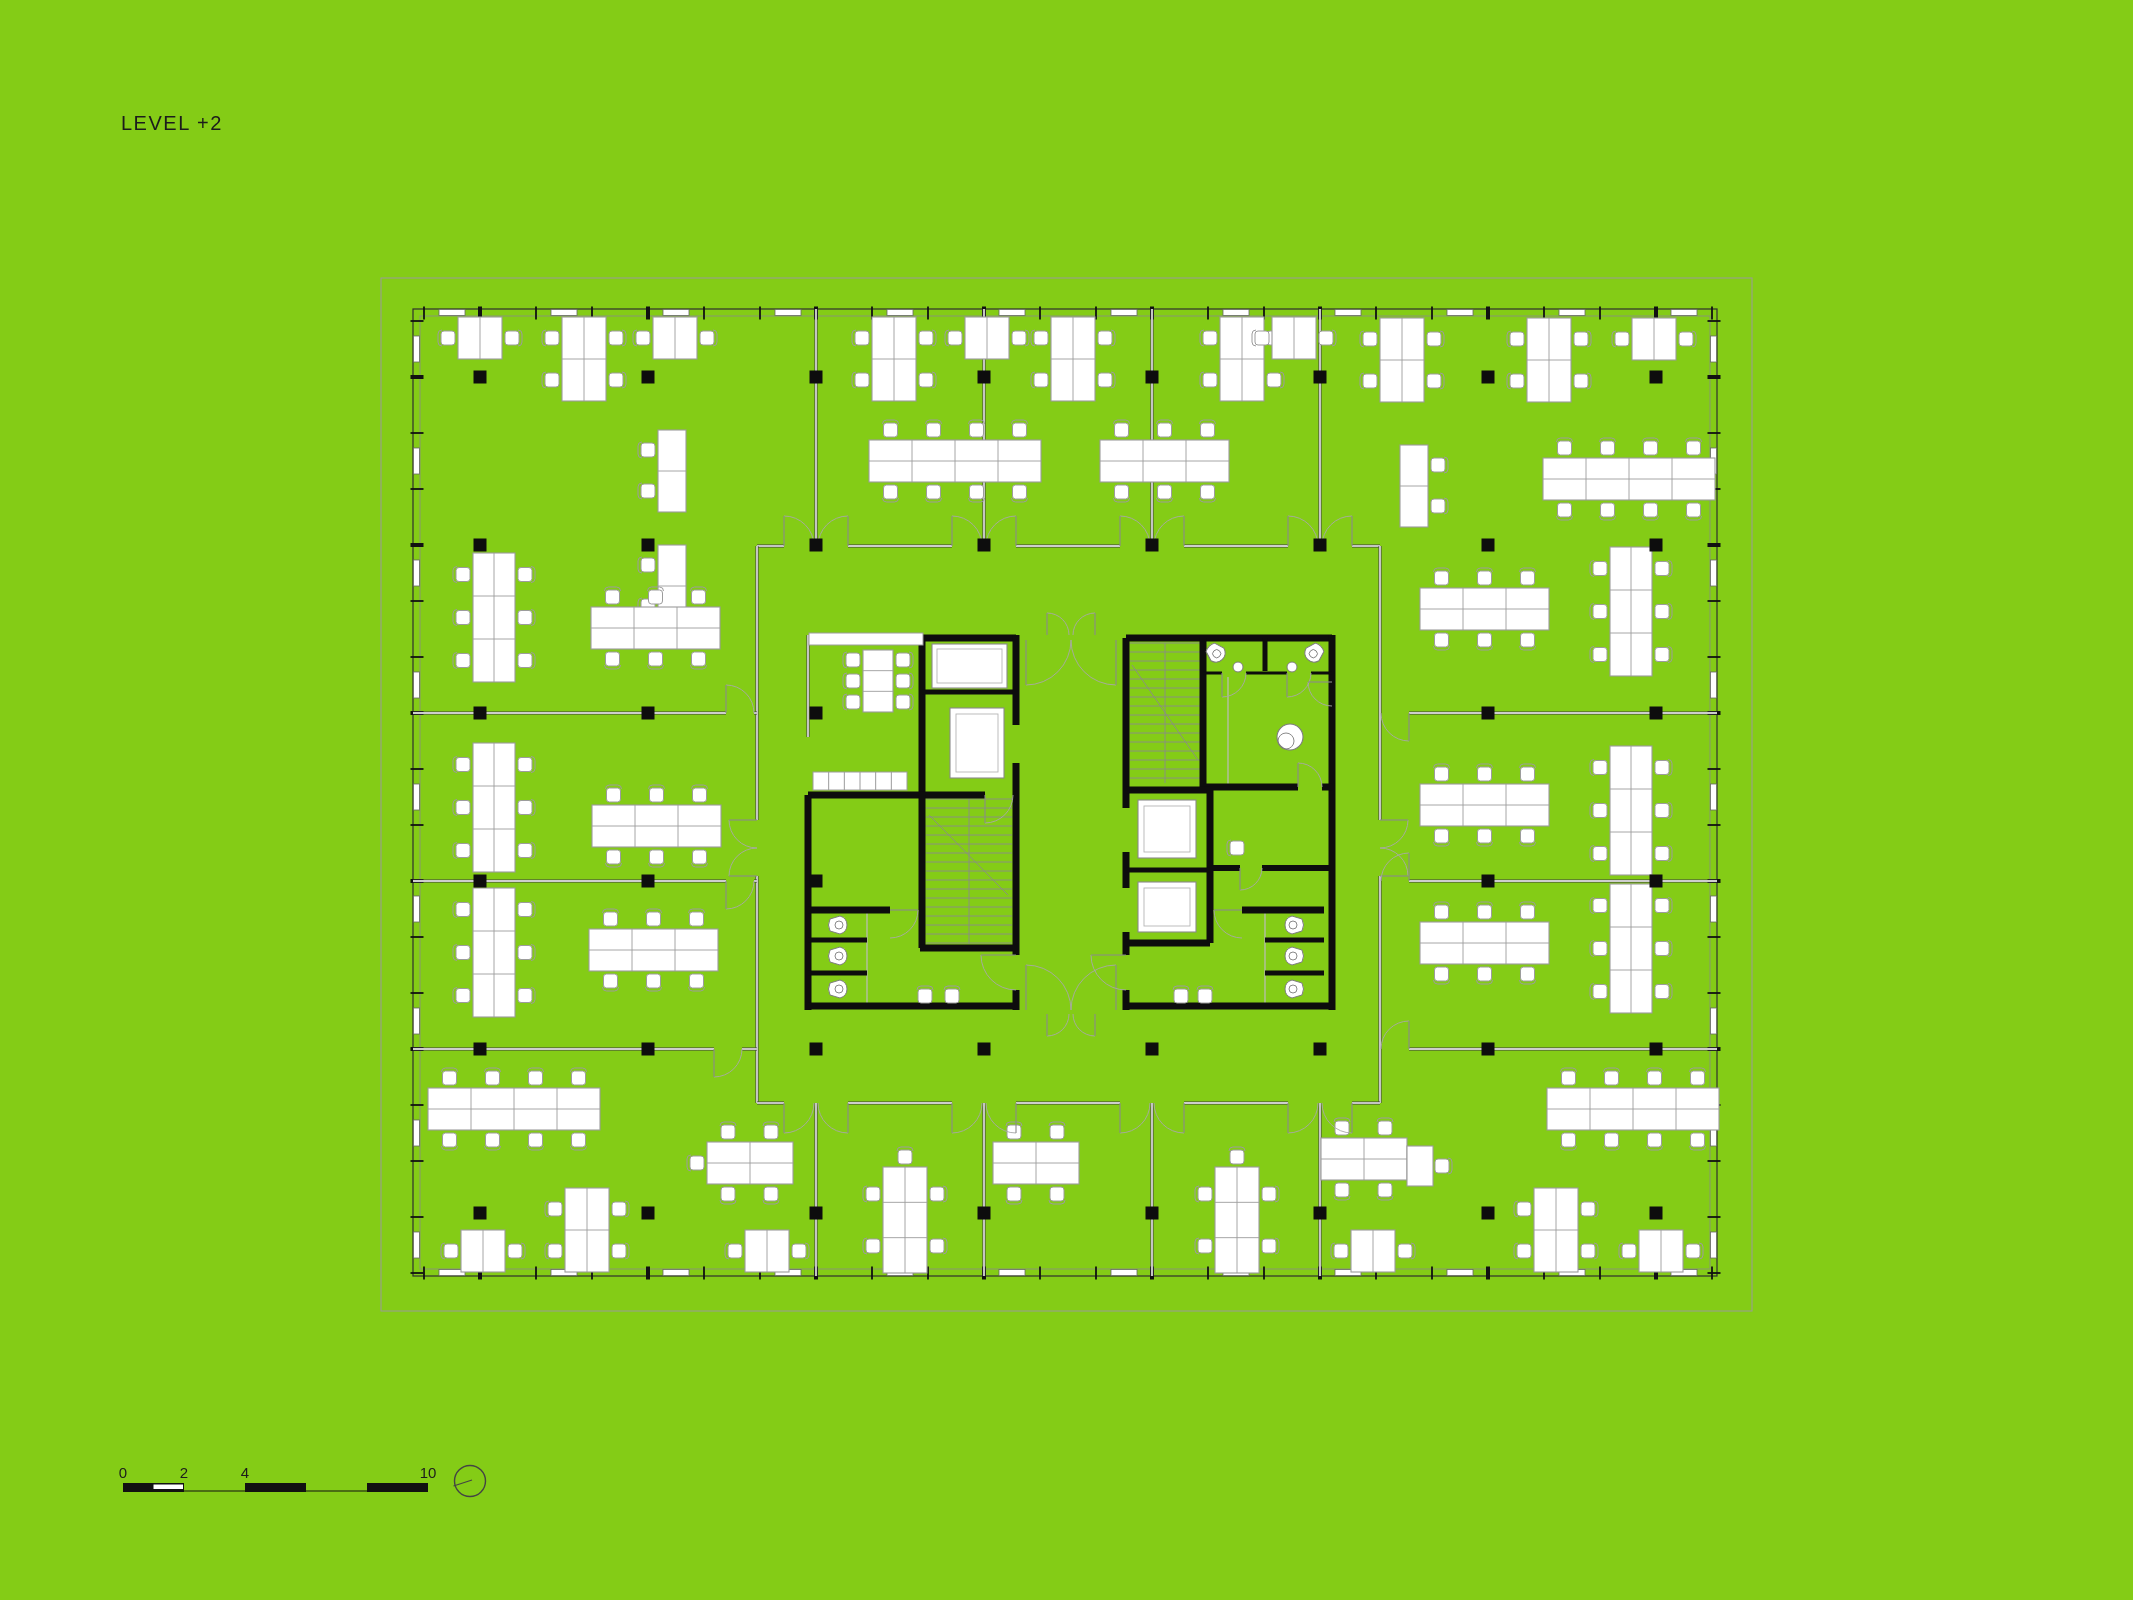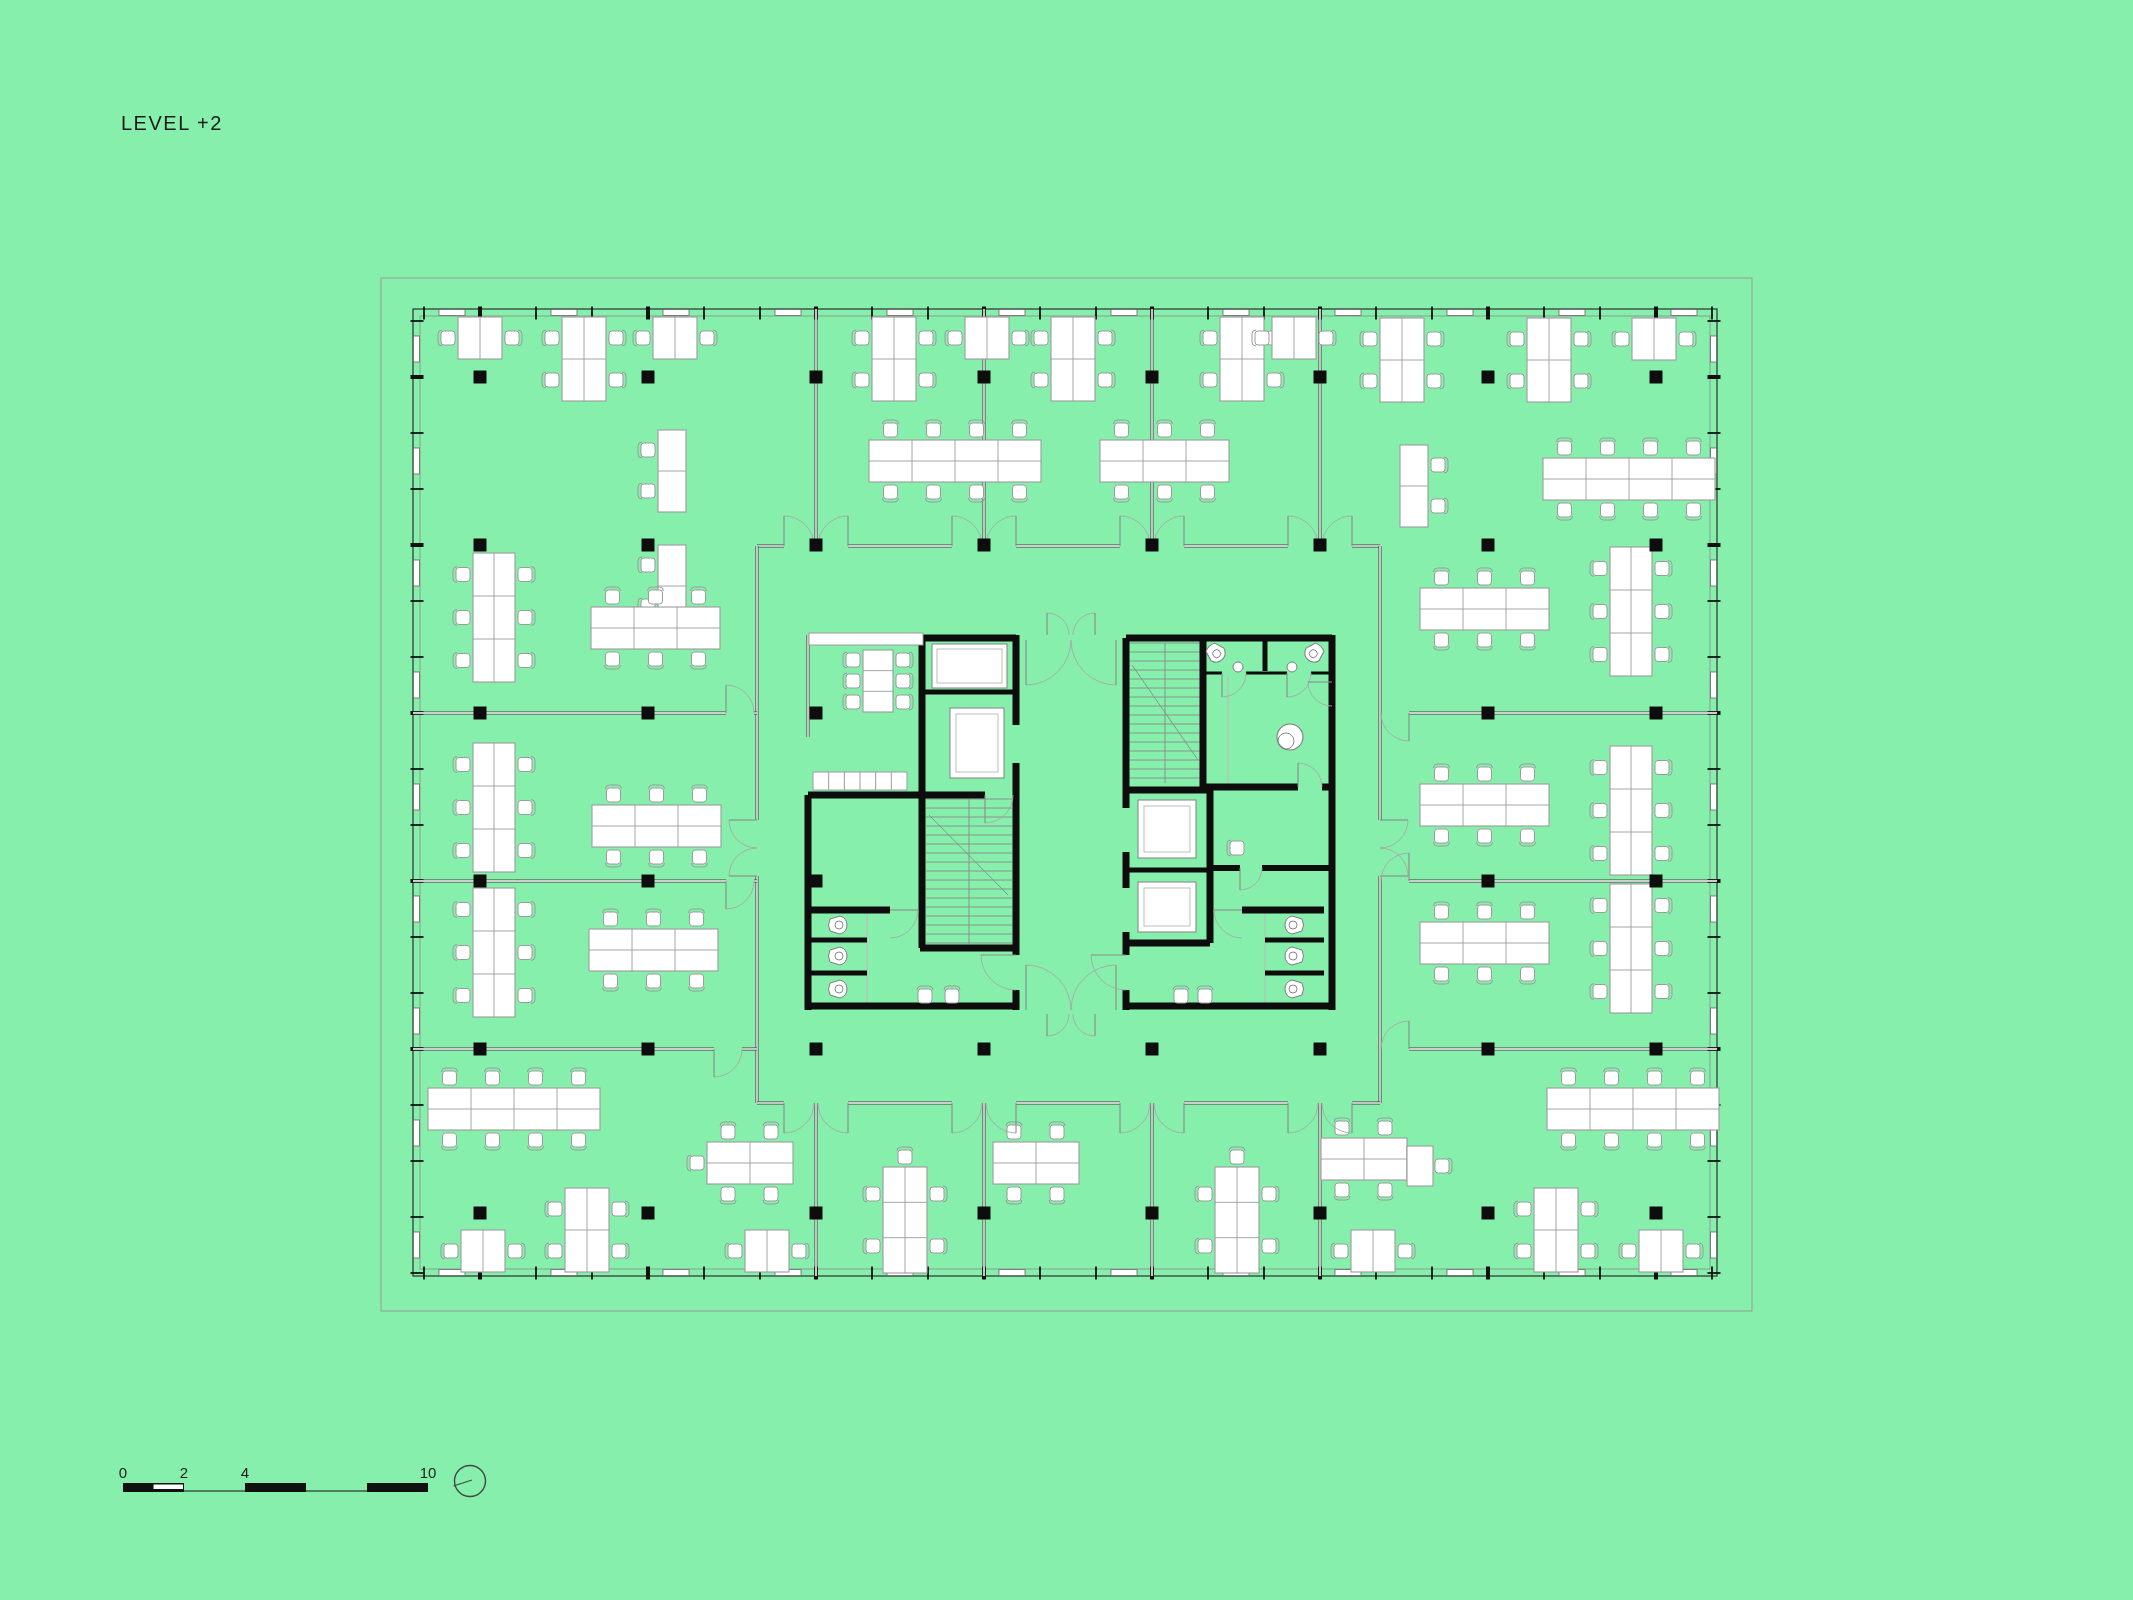--- a/index.html
+++ b/index.html
@@ -1,16 +1,16 @@
 <!DOCTYPE html>
 <html><head>
 <meta charset="utf-8">
 <style>
   html,body{margin:0;padding:0;background:#ffffff;}
-  .page{position:relative;width:2133px;height:1600px;background:#86efac;overflow:hidden;
+  .page{position:relative;width:2133px;height:1600px;background:#84cc16;overflow:hidden;
         font-family:"Liberation Sans",sans-serif;}
   .plan-title{position:absolute;left:121px;top:112px;font-size:20px;font-weight:400;
               letter-spacing:1.5px;color:#1c1c1c;}
   svg text{font-family:"Liberation Sans",sans-serif;fill:#1c1c1c;}
   .lbl{font-size:15px;}
 </style>
 </head>
 <body>
 
 <div class="page">

